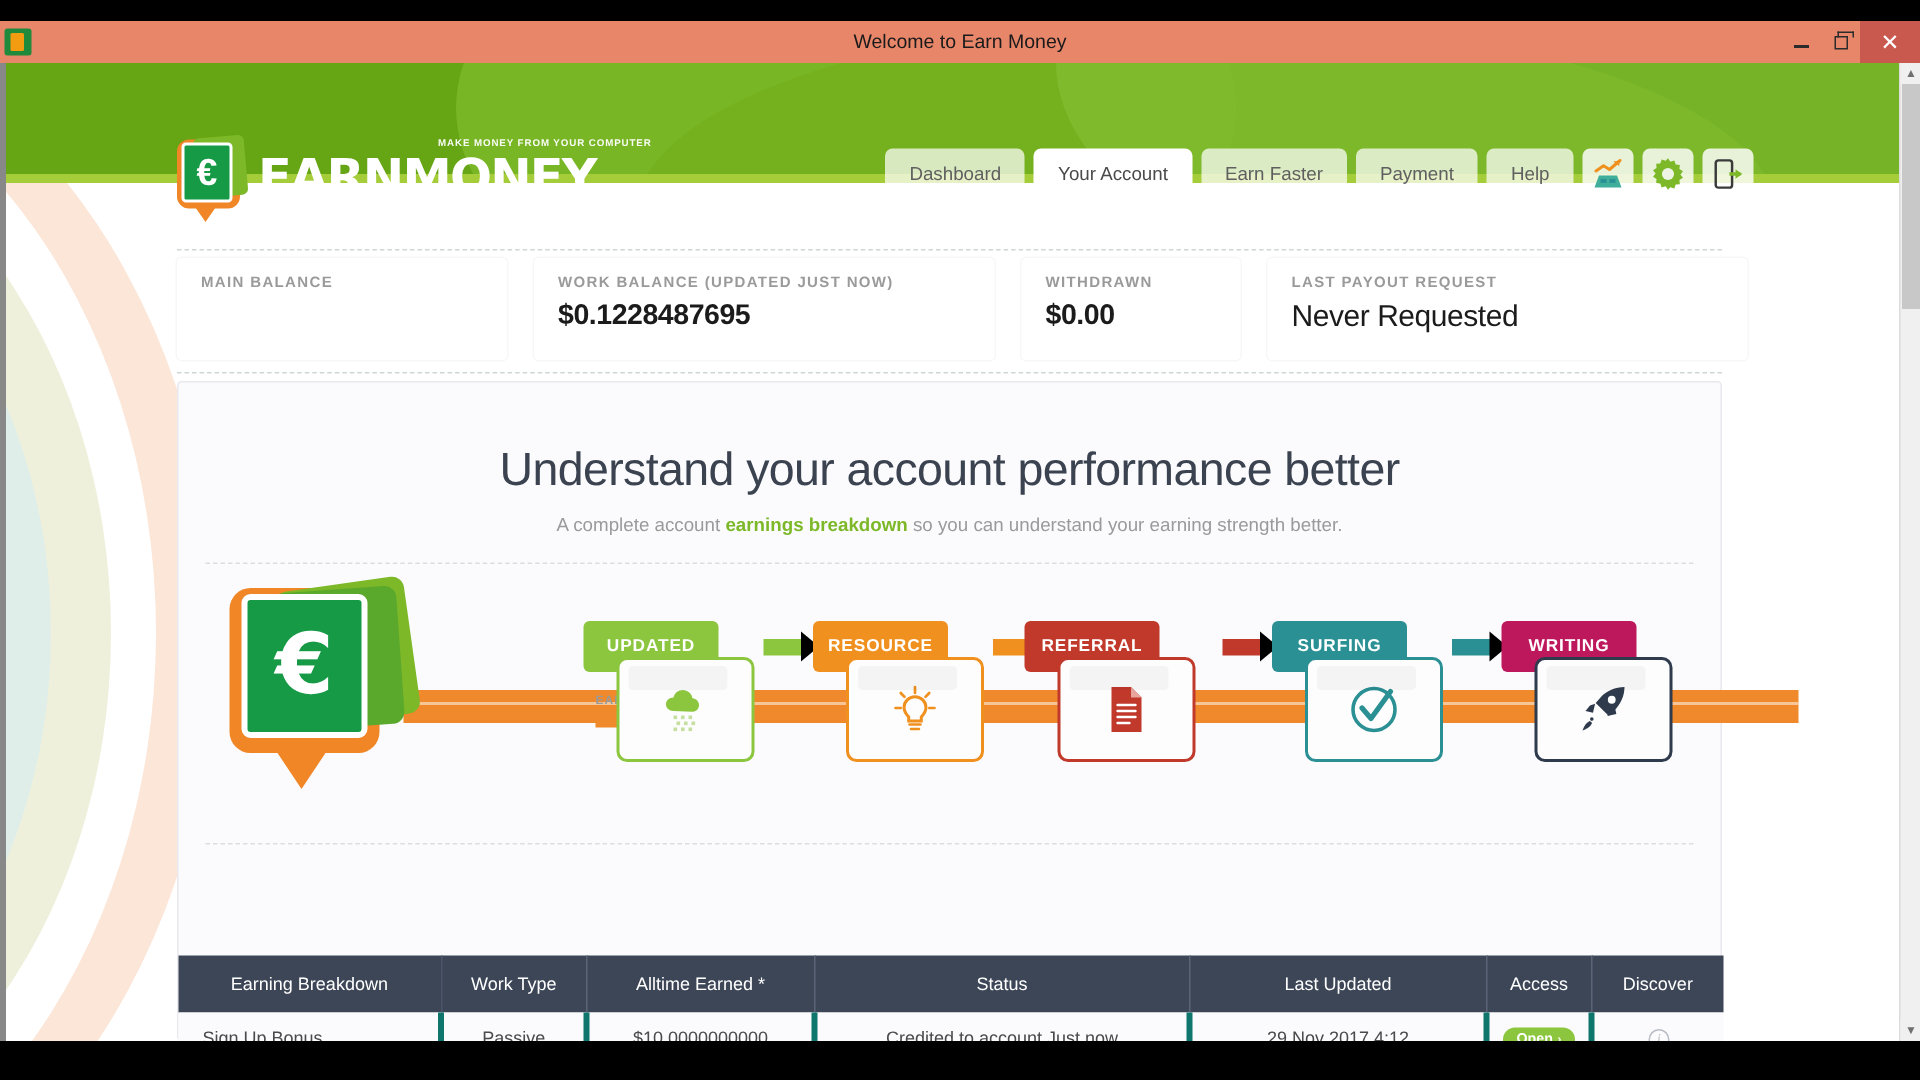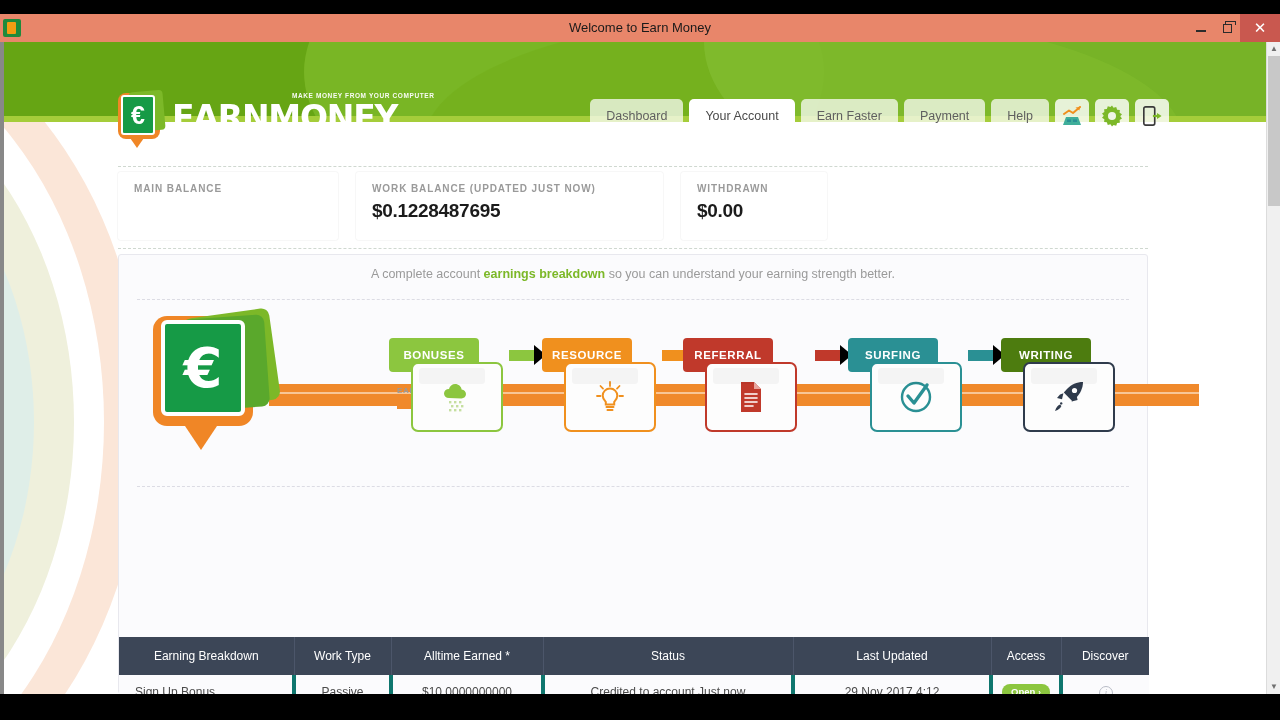--- a/index.html
+++ b/index.html
@@ -311,43 +311,48 @@
           <div class="card-label">MAIN BALANCE</div>
         </div>
         <div class="card c2">
           <div class="card-label">WORK BALANCE (UPDATED JUST NOW)</div>
           <div class="card-value">$0.1228487695</div>
         </div>
         <div class="card c3">
           <div class="card-label">WITHDRAWN</div>
           <div class="card-value">$0.00</div>
         </div>
+        <div class="card c4">
+          <div class="card-label">LAST PAYOUT REQUEST</div>
+          <div class="card-value light">Never Requested</div>
+        </div>
       </div>
 
       <div class="panel">
+        <div class="panel-title">Understand your account performance better</div>
         <div class="panel-sub"><span>A complete account </span><b>earnings breakdown</b><span> so you can understand your earning strength better.</span></div>
         <div class="panel-dash"></div>
 
         <div class="info">
           <div class="info-bar"></div>
           <div class="info-bar-line"></div>
 
           <div class="money">
             <div class="money-orange"></div>
             <div class="money-g1"></div>
             <div class="money-g2"></div>
             <div class="money-g3"></div>
             <div class="money-euro">€</div>
           </div>
 
           <div class="potential-label">EARNING POTENTIAL</div>
           <div class="potential-arrow"></div>
 
           <div class="stage" style="left:278px;">
-            <div class="stage-tab" style="background:#8cc63f;">BONUSES</div>
+            <div class="stage-tab" style="background:#8cc63f;">UPDATED</div>
             <div class="stage-box" style="border-color:#8cc63f;">
               <div class="stage-box-sheen"></div>
               <svg width="34" height="30" viewBox="0 0 34 30">
                 <path d="M9 16c-3 0-5-2-5-4.5S6 7 9 7c.6-3 3.2-5 6.2-5 3.3 0 6 2.4 6.4 5.5 2.6.2 4.4 2.2 4.4 4.6 0 2.5-2 4.4-4.6 4.4z" fill="#8cc63f"></path>
                 <g fill="#c5dfa0">
                   <rect x="9" y="19" width="2.4" height="2.4"></rect>
                     <rect x="14" y="19" width="2.4" height="2.4"></rect>
                   <rect x="19" y="19" width="2.4" height="2.4"></rect>
                   <rect x="11" y="23" width="2.4" height="2.4"></rect>
                     <rect x="16" y="23" width="2.4" height="2.4"></rect>
@@ -407,21 +412,21 @@
               <div class="stage-box-sheen"></div>
               <svg width="34" height="34" viewBox="0 0 34 34">
                 <circle cx="17" cy="17" r="14" fill="none" stroke="#2a9094" stroke-width="2.4"></circle>
                 <path d="M9 16l6 7L28 5" fill="none" stroke="#2a9094" stroke-width="3.4" stroke-linecap="round" stroke-linejoin="round"></path>
               </svg>
             </div>
           </div>
           <div class="arrow" style="left:849px; background:#2a9094;"></div>
 
           <div class="stage" style="left:890px;">
-            <div class="stage-tab" style="background:#4d7c0f;">WRITING</div>
+            <div class="stage-tab" style="background:#be185d;">WRITING</div>
             <div class="stage-box" style="border-color:#2f3b4c;">
               <div class="stage-box-sheen"></div>
               <svg width="34" height="34" viewBox="0 0 34 34">
                 <g fill="#2f3b4c">
                   <path d="M31 2c-6 0-12 2.5-16 7l-3.2 3.6 8.6 8.6L24 18c4.2-4.2 7-10 7-16z"></path>
                   <path d="M11.4 13.2 8 14.4l-3 3.6 5 1.2z"></path>
                   <path d="M19.6 21.4 20.8 18l3.6-3 1.2 5z"></path>
                   <path d="M3 31c1.4-4 3-5.4 5-6.4l1.4 1.4C8.4 28 7 29.6 3 31z"></path>
                   <circle cx="9.2" cy="23.4" r="1.2"></circle>
                 </g>

